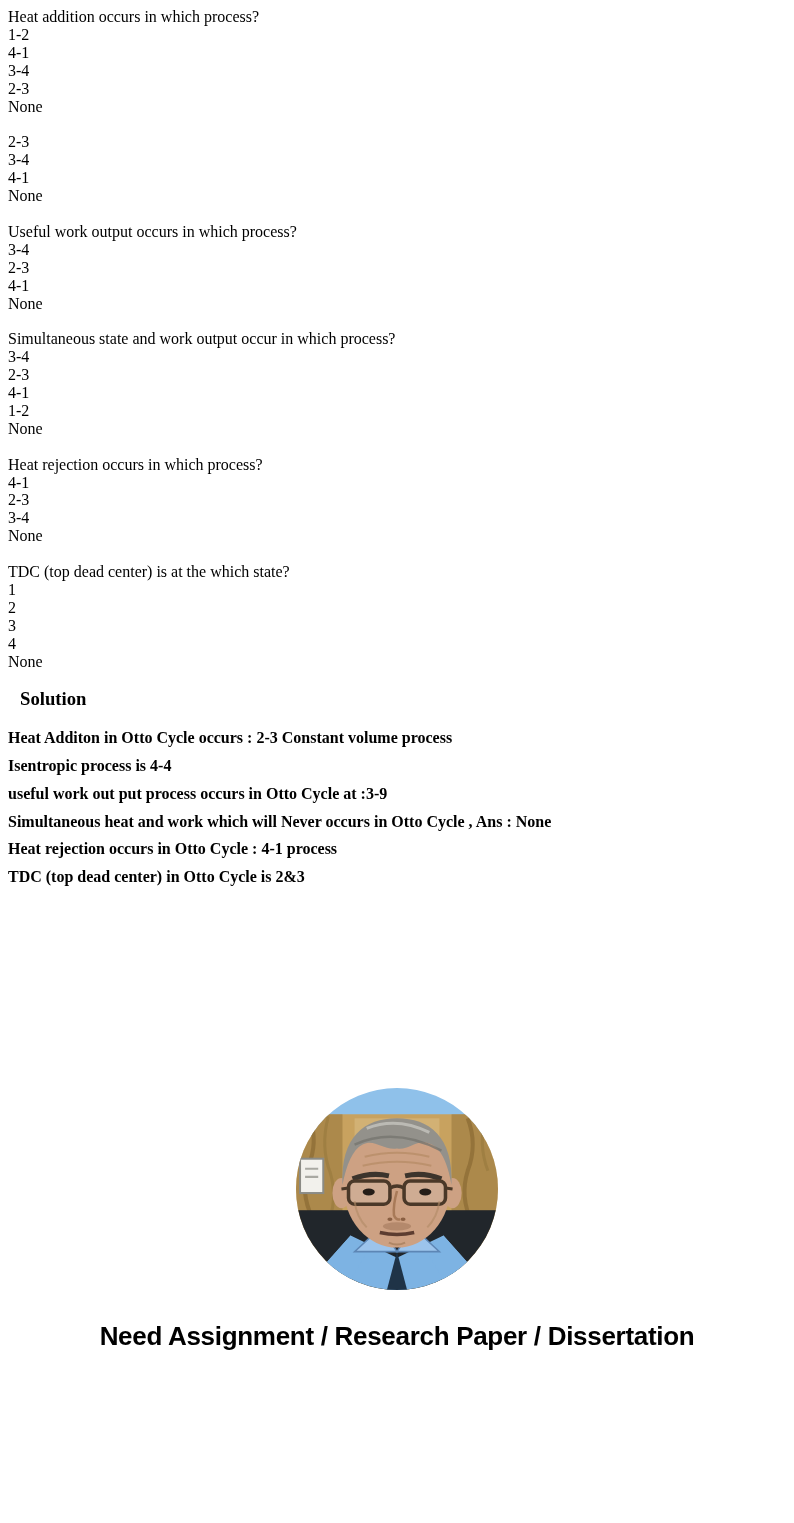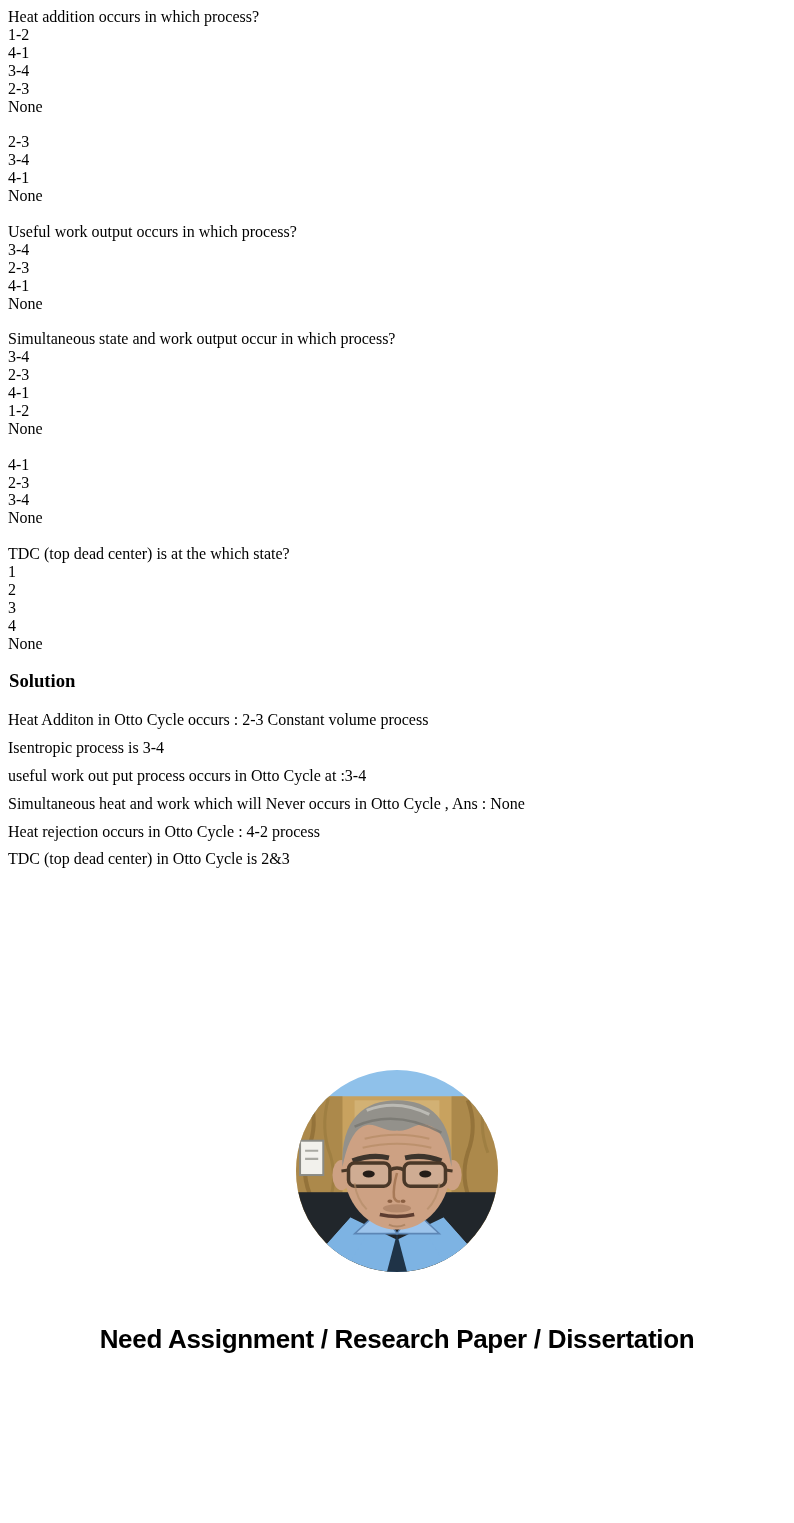--- a/index.html
+++ b/index.html
@@ -22,38 +22,38 @@
   }
   .qblock {
     margin: 0 0 1.12em 0;
   }
   .qblock div {
     white-space: pre-wrap;
   }
   .solution-heading {
     font-size: 18.7px;
     font-weight: bold;
-    margin: 1em 1px;
+    margin: 1em 12px;
     font-family: "Liberation Serif", serif;
   }
   .sol-line {
-    font-weight: normal;
+    font-weight: bold;
     margin: 10px 0;
     line-height: 1.12;
   }
   .avatar-wrap {
     margin-top: 202px;
     text-align: center;
   }
   .avatar-wrap svg {
     display: inline-block;
     vertical-align: top;
   }
   .footer {
-    margin-top: 52px;
+    margin-top: 31px;
     text-align: center;
     font-family: "Liberation Sans", sans-serif;
     font-weight: bold;
     font-size: 26px;
     line-height: 30px;
     letter-spacing: -0.3px;
     color: #000000;
   }
 </style>
 </head>
@@ -88,41 +88,42 @@
   <div class="qblock">
     <div>Simultaneous state and work output occur in which process?</div>
     <div>3-4</div>
     <div>2-3</div>
     <div>4-1</div>
     <div>1-2</div>
     <div>None</div>
   </div>
 
   <div class="qblock">
+    <div>Heat rejection occurs in which process?</div>
     <div>4-1</div>
     <div>2-3</div>
     <div>3-4</div>
     <div>None</div>
   </div>
 
   <div class="qblock">
     <div>TDC (top dead center) is at the which state?</div>
     <div>1</div>
     <div>2</div>
     <div>3</div>
     <div>4</div>
     <div>None</div>
   </div>
 
   <h3 class="solution-heading">Solution</h3>
   <p class="sol-line">Heat Additon in Otto Cycle occurs : 2-3 Constant volume process</p>
-  <p class="sol-line">Isentropic process is 3-4</p>
-  <p class="sol-line">useful work out put process occurs in Otto Cycle at :3-4</p>
+  <p class="sol-line">Isentropic process is 4-4</p>
+  <p class="sol-line">useful work out put process occurs in Otto Cycle at :3-9</p>
   <p class="sol-line">Simultaneous heat and work which will Never occurs in Otto Cycle , Ans : None</p>
-  <p class="sol-line">Heat rejection occurs in Otto Cycle : 4-2 process</p>
+  <p class="sol-line">Heat rejection occurs in Otto Cycle : 4-1 process</p>
   <p class="sol-line">TDC (top dead center) in Otto Cycle is 2&amp;3</p>
 
   <div class="avatar-wrap">
     <svg width="202" height="202" viewBox="0 0 200 200" role="img">
       <defs>
         <clipPath id="circ">
             <circle cx="100" cy="100" r="100"></circle>
           </clipPath>
       </defs>
       <g clip-path="url(#circ)">

